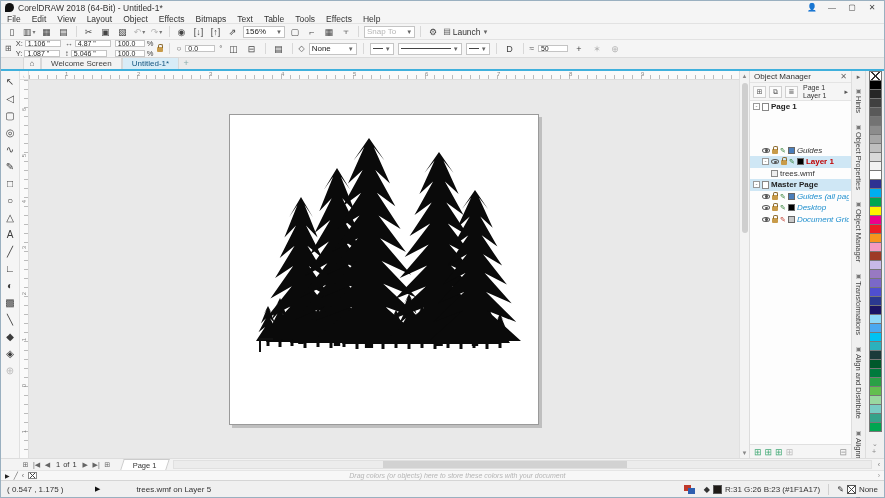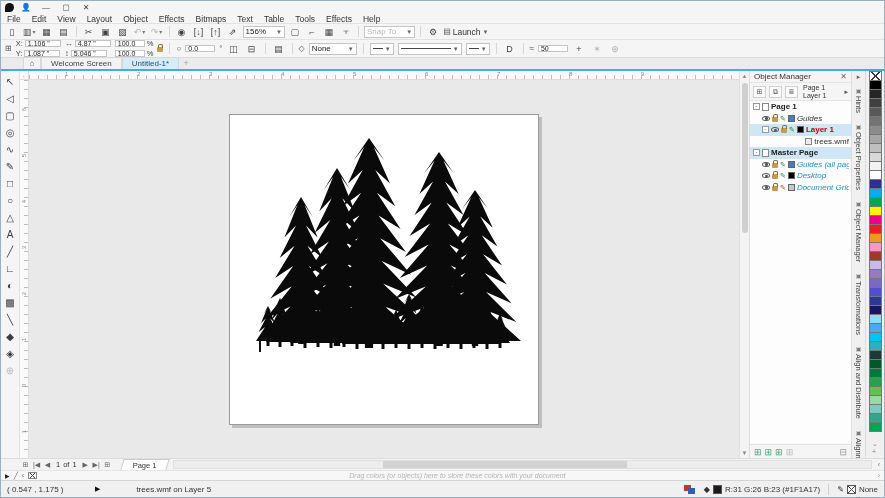--- a/index.html
+++ b/index.html
@@ -146,20 +146,21 @@
   .st-group{display:flex;align-items:center;gap:3px;}
   .st-sep{width:1px;height:11px;background:#d0d0d0;}
 </style>
 </head>
 <body>
 
 <div class="app">
 
   <div class="titlebar">
     <span class="app-logo"></span>
+    <span class="title-text">CorelDRAW 2018 (64-Bit) - Untitled-1*</span>
     <span class="winbtn">👤</span>
     <span class="winbtn">—</span>
     <span class="winbtn">▢</span>
     <span class="winbtn close">✕</span>
   </div>
 
   <div class="menubar">
       <span class="menu-item">File</span>
       <span class="menu-item">Edit</span>
       <span class="menu-item">View</span>
@@ -398,36 +399,36 @@
           <div>Layer 1</div>
         </span>
         <span class="dk-fly">▸</span>
       </div>
       <div class="om-rows" id="om-rows">
           <span class="om-row" style="padding-left: 3px;">
             <span class="exp">-</span>
             <span class="ico-page"></span>
             <span class="om-label" style="color: rgb(34, 34, 34); font-weight: bold;">Page 1</span>
           </span>
-          <span class="om-row" style="padding-left: 12px;">
+          <span class="om-row" style="padding-left: 12px; margin-top: 32px;">
             <span class="ico-eye"></span>
             <span class="ico-lock"></span>
             <span class="ico-pencil">✎</span>
             <span class="ico-swatch" style="background: rgb(74, 126, 187);"></span>
             <span class="om-label" style="color: rgb(51, 51, 51); font-style: italic;">Guides</span>
           </span>
           <span class="om-row sel" style="padding-left: 12px;">
             <span class="exp">-</span>
             <span class="ico-eye"></span>
             <span class="ico-lock"></span>
             <span class="ico-pencil">✎</span>
             <span class="ico-swatch" style="background: rgb(0, 0, 0);"></span>
             <span class="om-label" style="color: rgb(192, 0, 0); font-weight: bold;">Layer 1</span>
           </span>
-          <span class="om-row" style="padding-left: 21px; justify-content: flex-end;">
+          <span class="om-row" style="padding-left: 21px;">
             <span class="ico-obj"></span>
             <span class="om-label" style="color: rgb(51, 51, 51);">trees.wmf</span>
           </span>
           <span class="om-row sel" style="padding-left: 3px;">
             <span class="exp">-</span>
             <span class="ico-page"></span>
             <span class="om-label" style="color: rgb(34, 34, 34); font-weight: bold;">Master Page</span>
           </span>
           <span class="om-row" style="padding-left: 12px;">
             <span class="ico-eye"></span>

